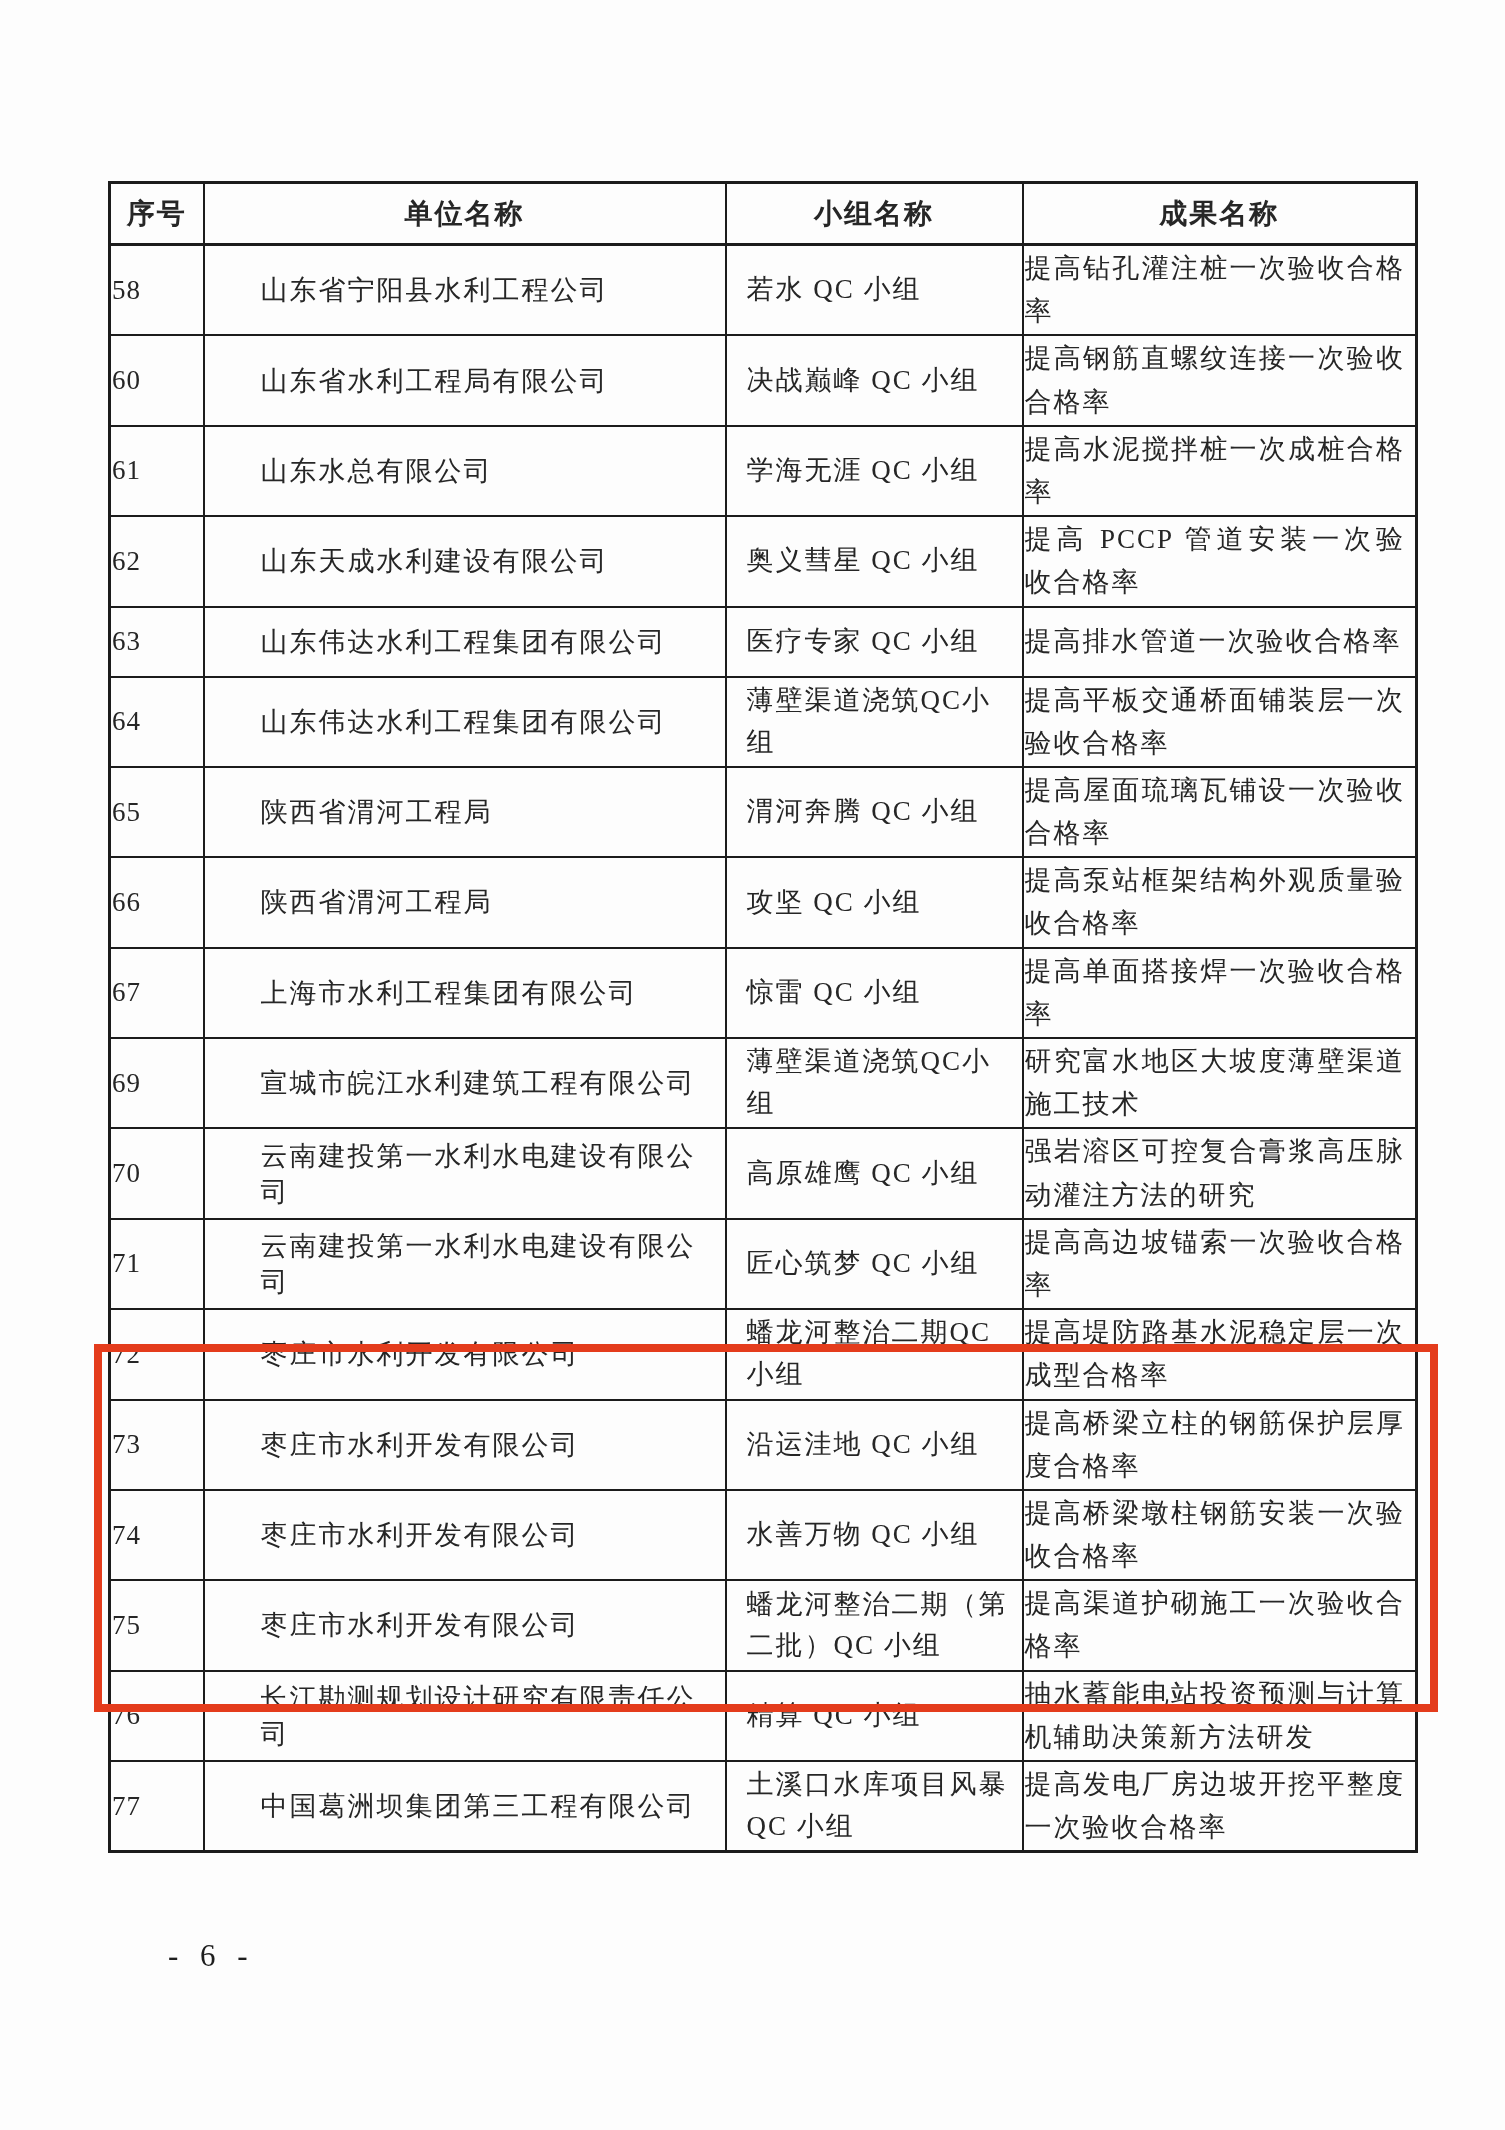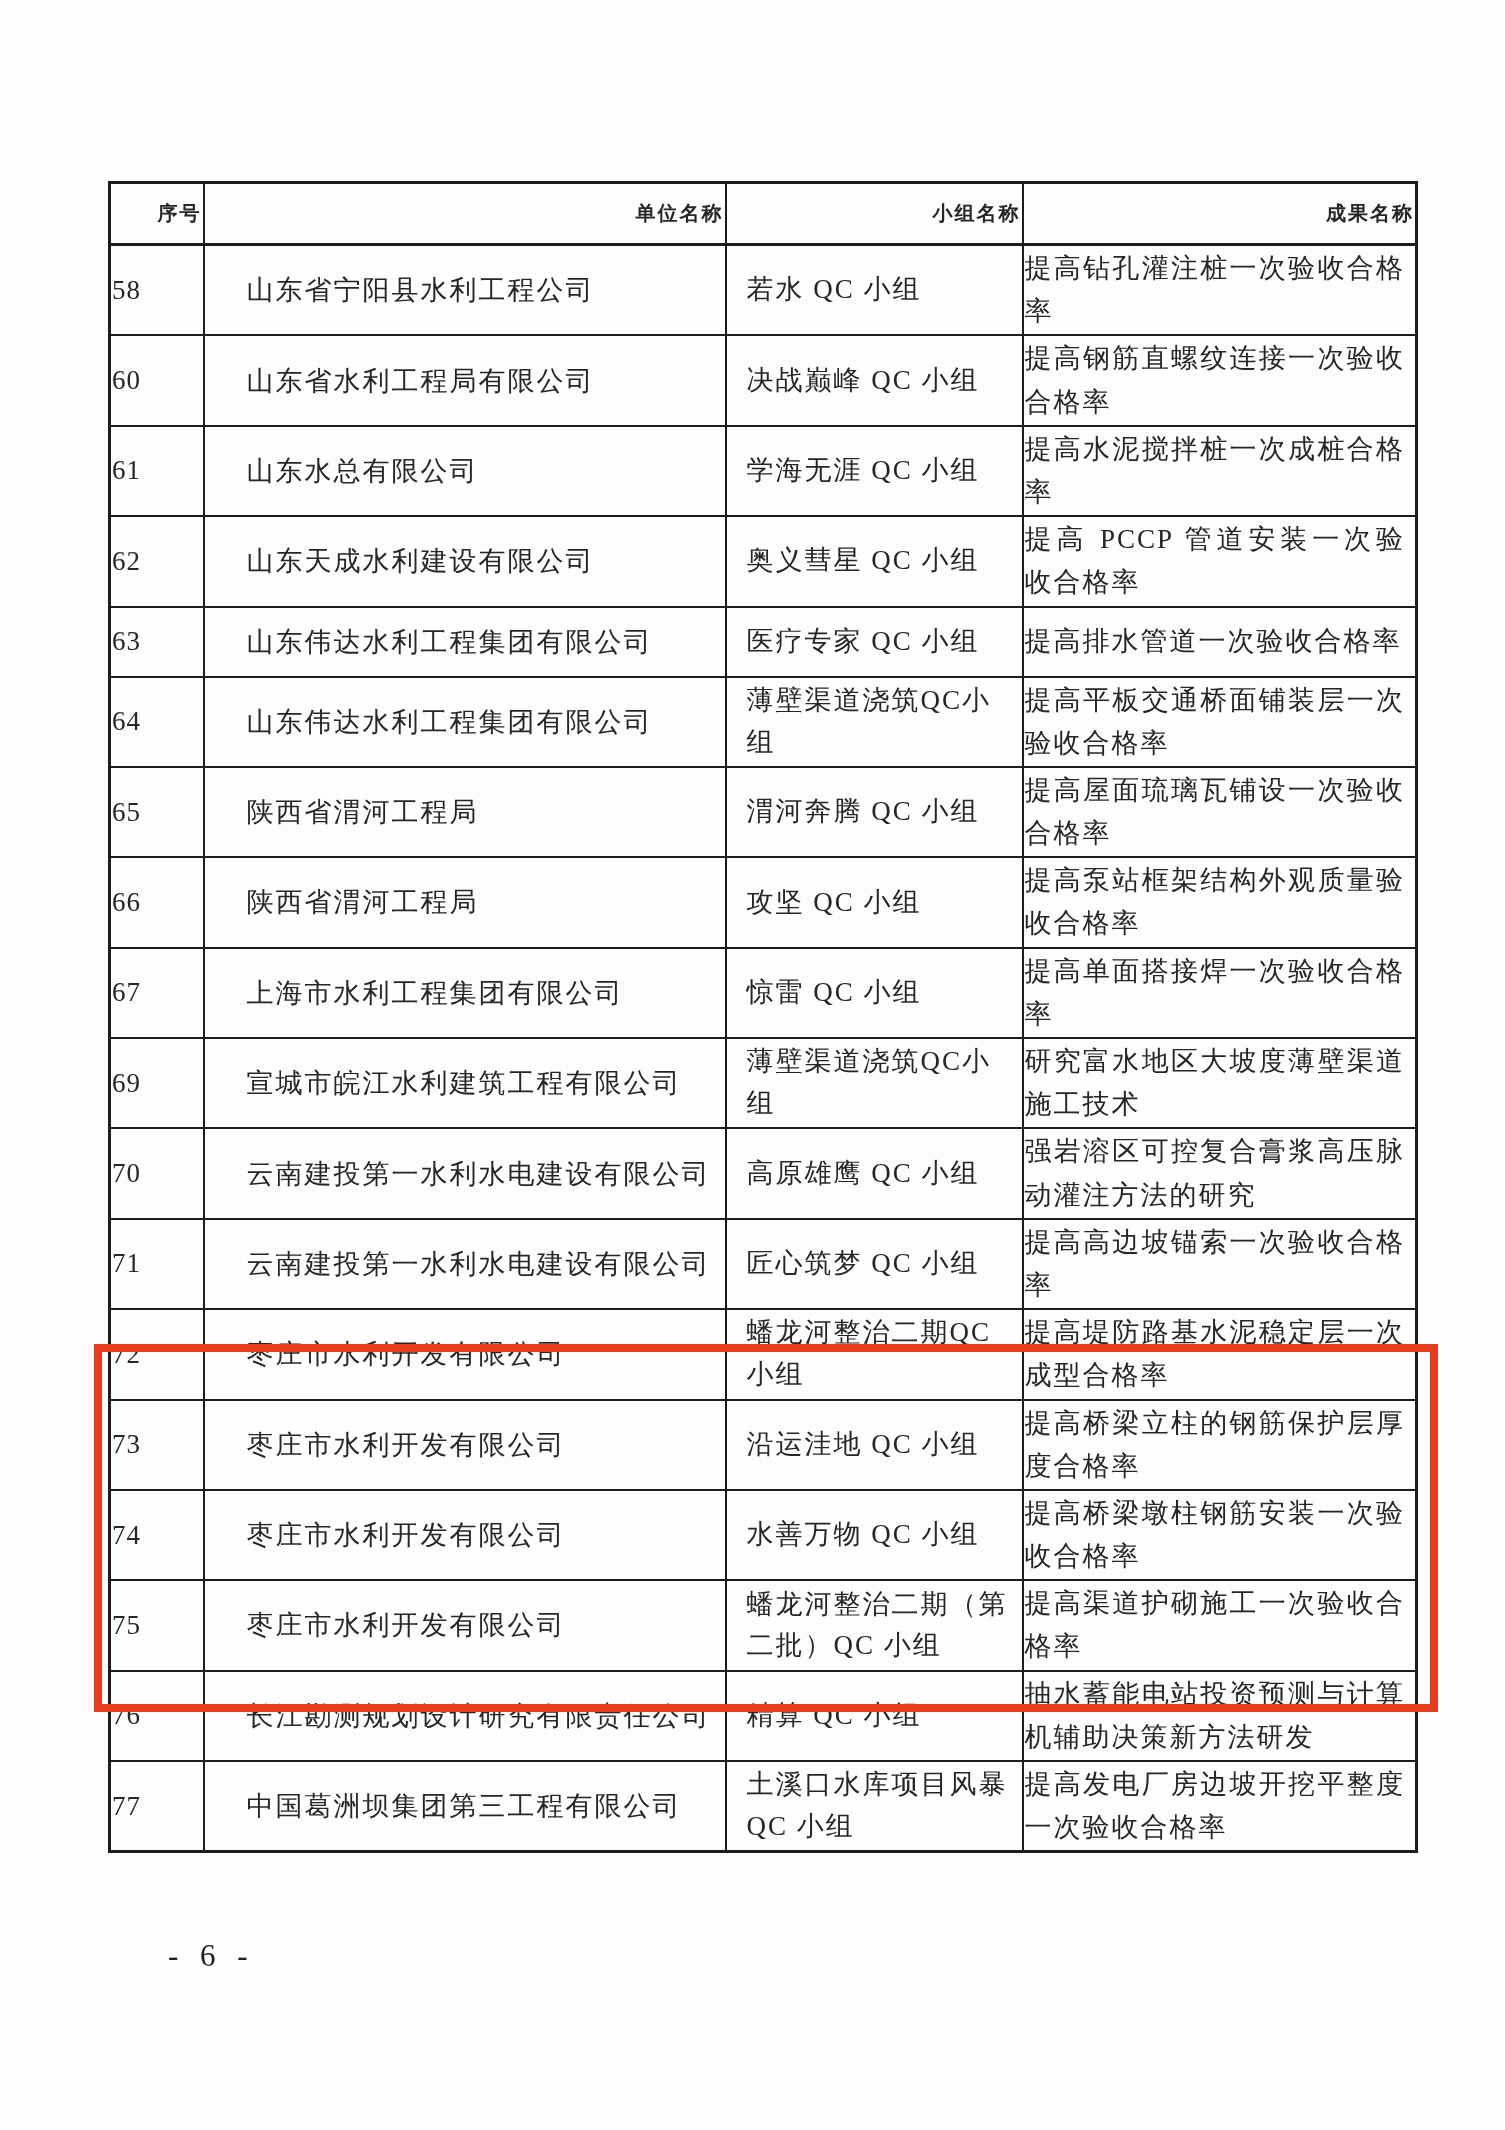--- a/index.html
+++ b/index.html
@@ -28,36 +28,36 @@
   table.results th, table.results td{
     border:2px solid #1c1c1c;
     vertical-align:middle;
     font-size:27px;
     letter-spacing:2px;
     overflow:hidden;
   }
   table.results thead tr{height:62px;}
   table.results th{
     font-weight:bold;
-    font-size:20px;
-    text-align:right;
+    font-size:28px;
+    text-align:center;
     border-top-width:3px;
     border-bottom-width:3px;
     margin-top:26px;
   }
   table.results tbody tr{height:80px;}
   table.results tbody tr.row-63{height:70px;}
   table.results tbody tr.row-72,
   table.results tbody tr.row-73,
   table.results tbody tr.row-74,
   table.results tbody tr.row-75{height:86px;}
   table.results tbody tr.row-76,
   table.results tbody tr.row-77{height:88px;}
   table.results td:nth-child(1){text-align:left;letter-spacing:1px;}
-  table.results td:nth-child(2){padding-left:42px;padding-right:8px;}
+  table.results td:nth-child(2){padding-left:56px;padding-right:8px;}
   table.results td:nth-child(3){padding-left:20px;padding-right:4px;line-height:1.55;}
   table.results td:nth-child(4){padding-left:1px;padding-right:10px;line-height:1.6;text-align:justify;}
   table.results{border:3px solid #1c1c1c;}
   .highlight-box{
     position:absolute;
     box-sizing:border-box;
     left:94px;top:1344px;
     width:1344px;height:368px;
     border:8px solid #e43c1c;
     pointer-events:none;

